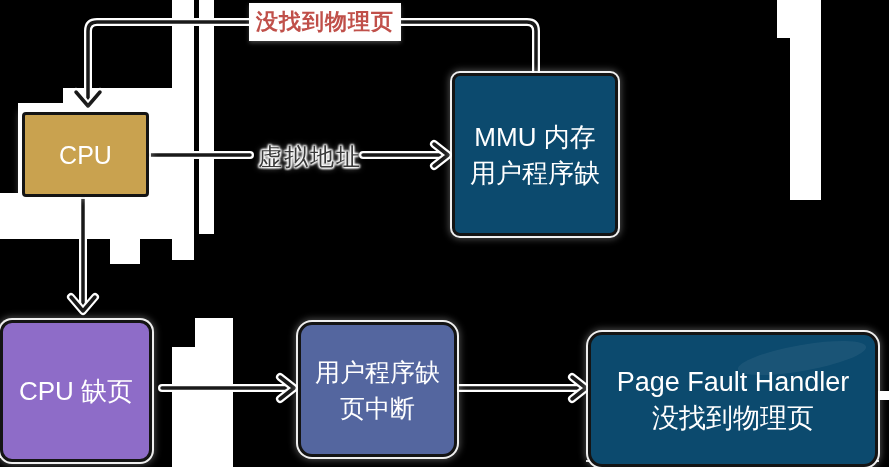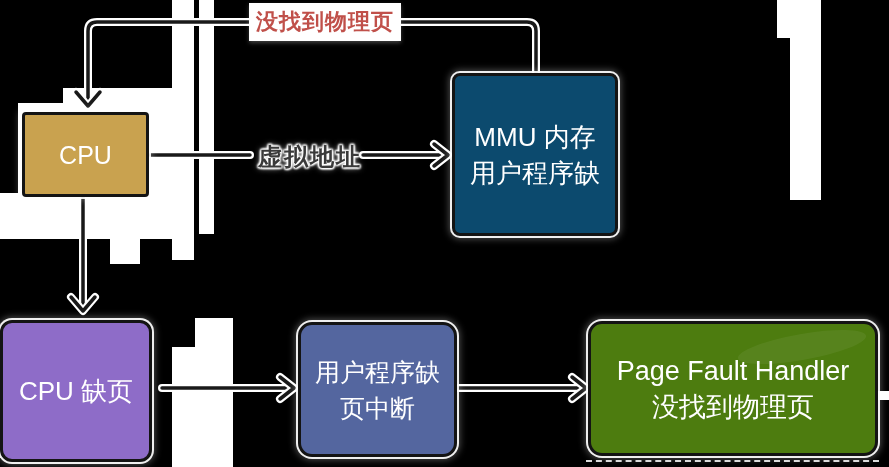--- a/index.html
+++ b/index.html
@@ -42,21 +42,21 @@
   .swoosh{position:absolute;right:8px;top:10px;width:130px;height:26px;border-radius:50%;
     background:rgba(255,255,255,0.06);transform:rotate(-10deg);}
 
   .lbl-notfound{
     position:absolute;left:249px;top:3px;z-index:4;
     padding:4px 7px;font-size:22px;font-weight:bold;letter-spacing:1px;
     box-shadow:0 2px 4px rgba(255,255,255,0.25);
   }
   .lbl-vaddr{
     position:absolute;left:258px;top:141px;z-index:4;
-    font-size:24px;font-weight:bold;letter-spacing:2px;
+    font-size:24px;font-weight:normal;letter-spacing:2px;
     text-shadow:0 0 3px #fff,0 0 3px #fff,1px 1px 2px #fff,-1px -1px 2px #fff,
                 1px -1px 2px #fff,-1px 1px 2px #fff,0 0 6px #fff;
   }
   .dotted-underline{
     position:absolute;left:586px;top:460px;width:293px;height:0;z-index:2;
     border-top:2px dashed rgba(255,255,255,0.85);
   }
 </style>
 </head>
 <body>
@@ -126,21 +126,21 @@
 
   <div class="node node-cpufault" style="background-color: rgb(142, 108, 200);">
     <span class="ln">CPU 缺页</span>
   </div>
 
   <div class="node node-userint" style="background-color: rgb(84, 102, 159);">
     <span class="ln">用户程序缺</span>
     <span class="ln">页中断</span>
   </div>
 
-  <div class="node node-handler" style="background-color: #4d7c0f;">
+  <div class="node node-handler" style="background-color: #0c4a6e; margin-top: 11px;">
     <div class="swoosh"></div>
     <span class="ln">Page Fault Handler</span>
     <span class="ln">没找到物理页</span>
   </div>
 
   <div class="lbl-notfound" style="background-color: rgb(255, 255, 255); color: rgb(192, 80, 74);">没找到物理页</div>
 
   <div class="lbl-vaddr" style="color: rgb(58, 58, 58);">虚拟地址</div>
 
   <div class="dotted-underline"></div>

